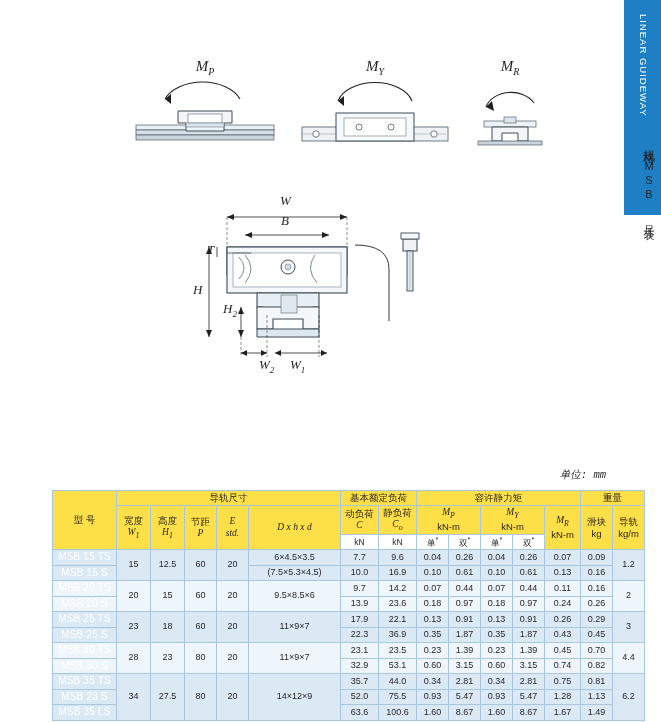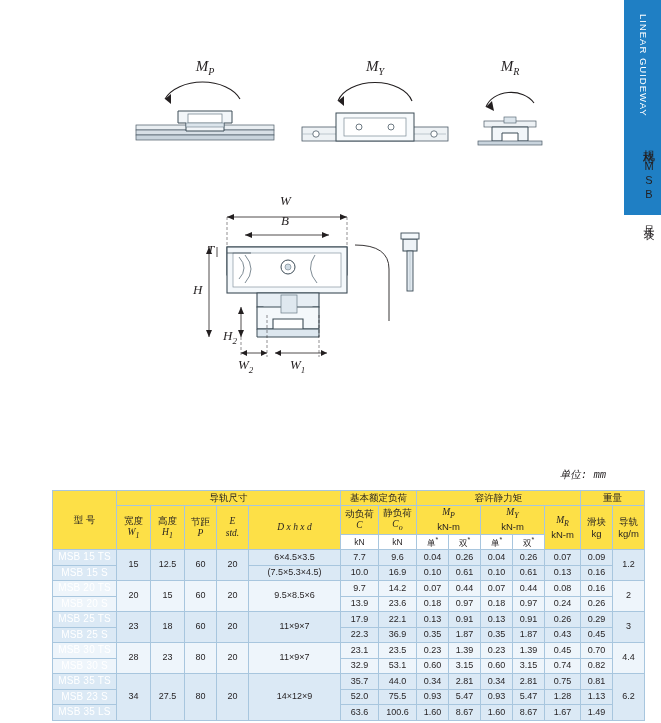--- a/index.html
+++ b/index.html
@@ -267,24 +267,24 @@
     <polygon points="132,158 126,155 126,161" fill="#231f20"></polygon>
     <line x1="46" y1="142" x2="46" y2="162" stroke="#231f20" stroke-width=".5" stroke-dasharray="3,2"></line>
     <line x1="72" y1="120" x2="72" y2="162" stroke="#231f20" stroke-width=".5" stroke-dasharray="3,2"></line>
     <line x1="124" y1="120" x2="124" y2="162" stroke="#231f20" stroke-width=".5" stroke-dasharray="3,2"></line>
   </svg>
 
   <span class="dimtext" style="left:85px; top:-2px;">W</span>
   <span class="dimtext" style="left:86px; top:18px;">B</span>
   <span class="dimtext" style="left:12px; top:47px;">T</span>
   <span class="dimtext" style="left:-2px; top:87px;">H</span>
-  <span class="dimtext" style="left:28px; top:133px;">
+  <span class="dimtext" style="left:28px; top:106px;">
     <span>H</span><sub>2</sub>
   </span>
-  <span class="dimtext" style="left:43px; top:162px;">
+  <span class="dimtext" style="left:64px; top:162px;">
     <span>W</span><sub>2</sub>
   </span>
   <span class="dimtext" style="left:95px; top:162px;">
     <span>W</span><sub>1</sub>
   </span>
 </div>
 
 <div class="unit-note">单位: mm</div>
 
 <div class="spec-wrap">
@@ -411,21 +411,21 @@
         <td class="v" rowspan="2">15</td>
         <td class="v" rowspan="2">60</td>
         <td class="v" rowspan="2">20</td>
         <td class="v" rowspan="2">9.5×8.5×6</td>
         <td class="v">9.7</td>
         <td class="v">14.2</td>
         <td class="v">0.07</td>
         <td class="v">0.44</td>
         <td class="v">0.07</td>
         <td class="v">0.44</td>
-        <td class="v">0.08</td>
+        <td class="v">0.11</td>
         <td class="v">0.16</td>
         <td class="v" rowspan="2">2</td>
       </tr>
       <tr class="band-b">
         <td class="model-cell">MSB 20 S</td>
         <td class="v">13.9</td>
         <td class="v">23.6</td>
         <td class="v">0.18</td>
         <td class="v">0.97</td>
         <td class="v">0.18</td>

